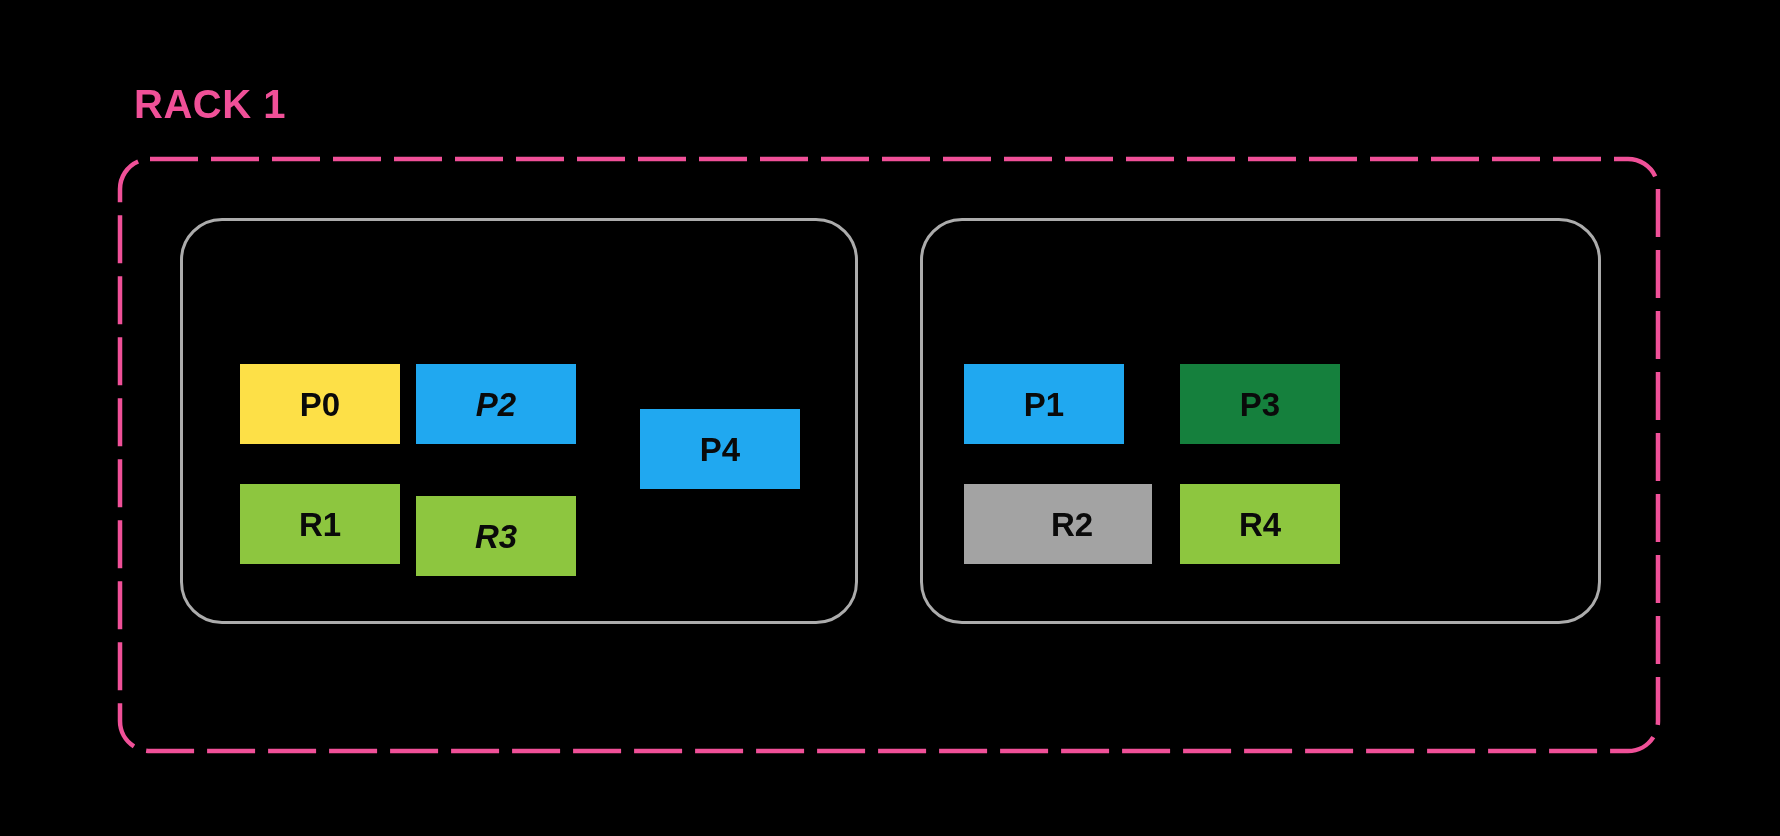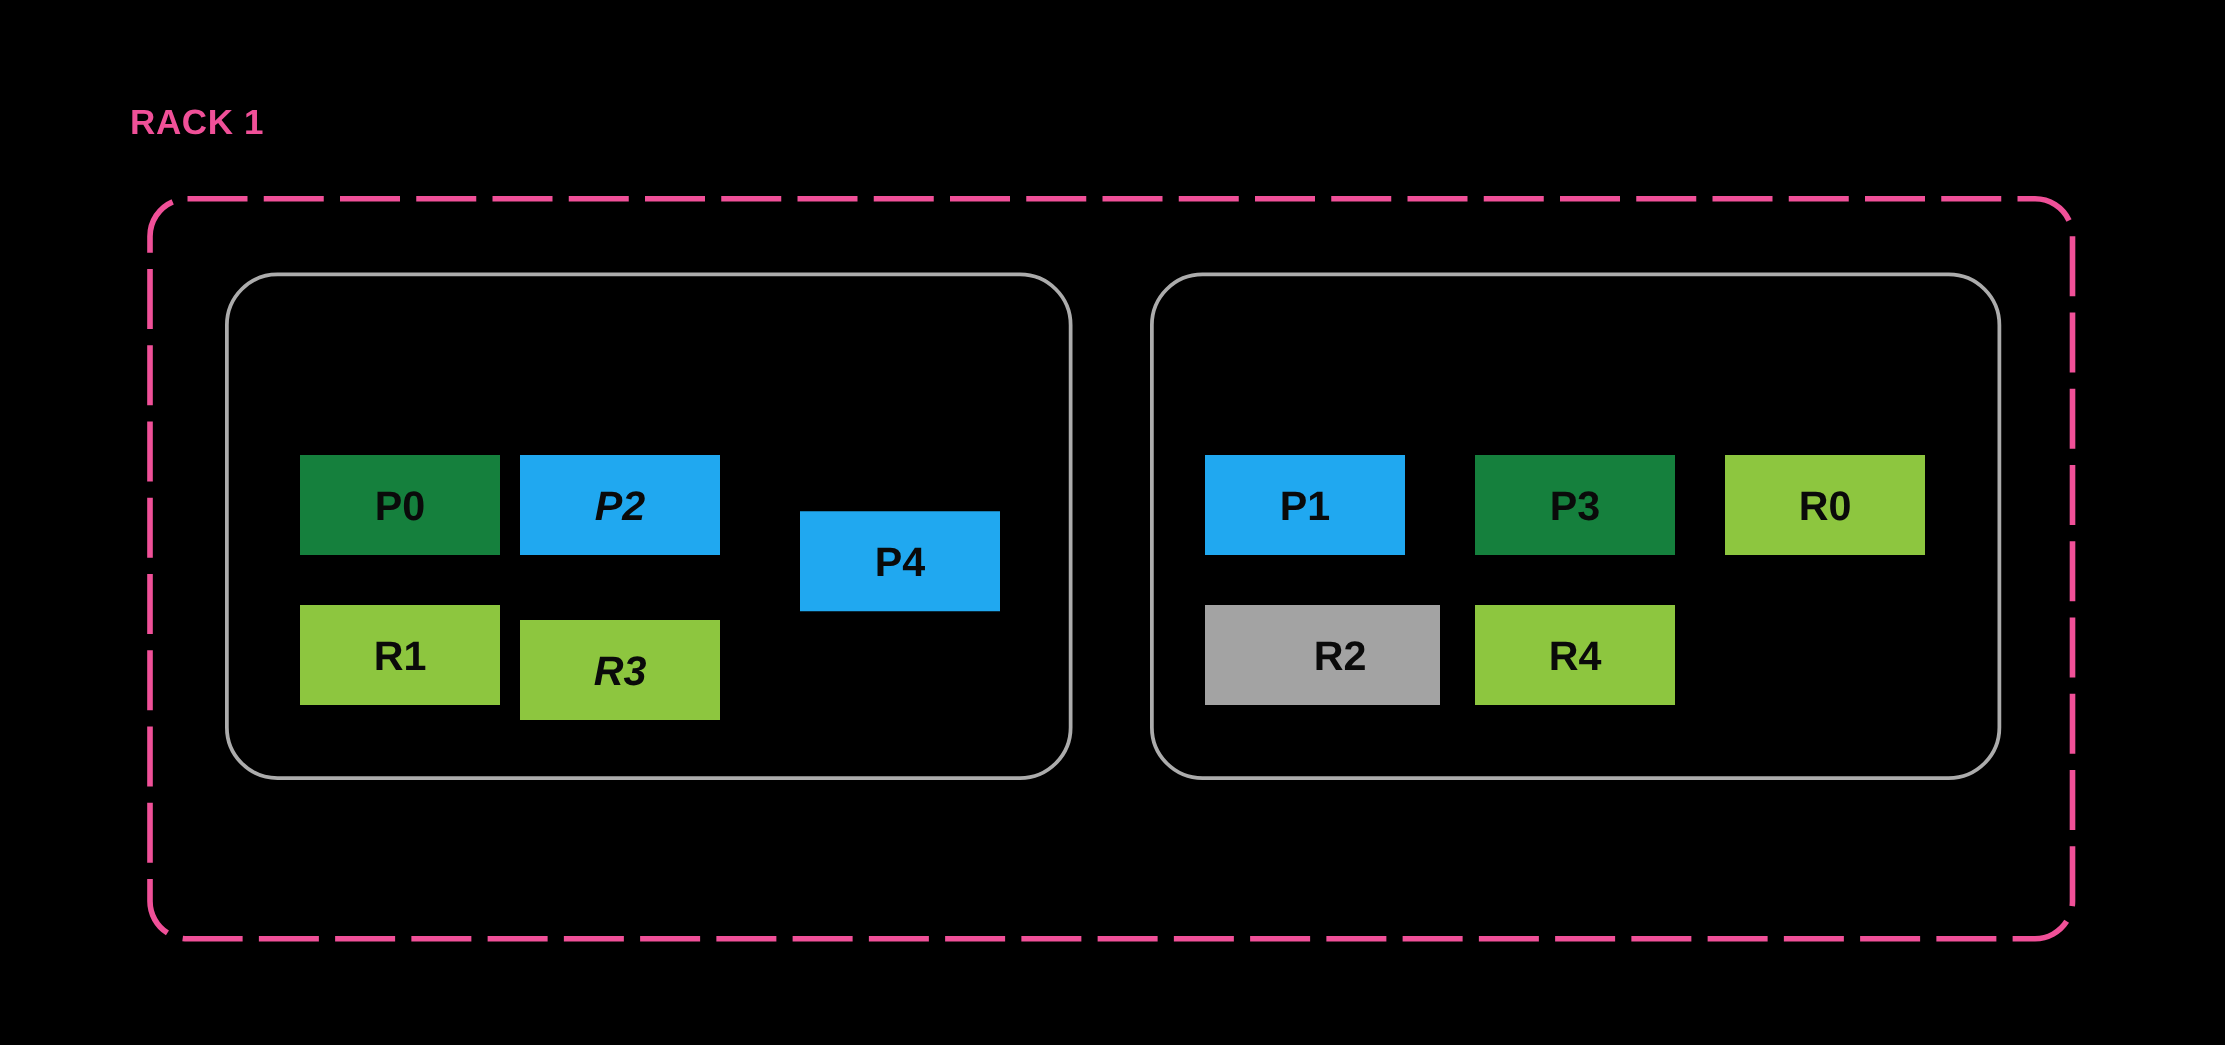--- a/index.html
+++ b/index.html
@@ -10,23 +10,23 @@
   .canvas {
     position: relative;
     width: 1780px;
     height: 836px;
     background: #000000;
     overflow: hidden;
     font-family: "Liberation Sans", sans-serif;
   }
   .rack-title {
     position: absolute;
-    left: 104px;
+    left: 134px;
     top: 84px;
-    font-size: 28px;
+    font-size: 40px;
     font-weight: 700;
     letter-spacing: 0.5px;
     line-height: 1;
     user-select: none;
     text-align: right;
   }
   .rack-boundary-svg {
     position: absolute;
     left: 0;
     top: 0;
@@ -75,21 +75,21 @@
 
   <div class="rack-title" style="color: rgb(240, 80, 152);">RACK 1</div>
 
   <svg class="rack-boundary-svg">
     <rect x="120" y="159" width="1538" height="592" rx="30" ry="30" fill="none" stroke-width="4.5" stroke-dasharray="48 13" stroke="#F05098"></rect>
   </svg>
 
   <div class="node node-left"></div>
   <div class="node node-right"></div>
 
-  <div class="slot row1 c1L" style="background-color: #15803d;">
+  <div class="slot row1 c1L" style="background-color: #fde047;">
     <span>P0</span>
   </div>
   <div class="slot row1 c2L" style="background-color: rgb(32, 168, 240);">
     <span>P2</span>
   </div>
   <div class="slot row1 c3L" style="background-color: rgb(32, 168, 240); margin-top: 45px;">
     <span>P4</span>
   </div>
   <div class="slot row2 c1L" style="background-color: rgb(141, 198, 63);">
     <span>R1</span>
@@ -97,23 +97,20 @@
   <div class="slot row2 c2L" style="background-color: rgb(141, 198, 63); margin-top: 12px;">
     <span>R3</span>
   </div>
 
   <div class="slot row1 c1R" style="background-color: rgb(32, 168, 240);">
     <span>P1</span>
   </div>
   <div class="slot row1 c2R" style="background-color: #15803d;">
     <span>P3</span>
   </div>
-  <div class="slot row1 c3R" style="background-color: rgb(141, 198, 63);">
-    <span>R0</span>
-  </div>
   <div class="slot row2 c1R" style="background-color: #a3a3a3; padding-left: 28px;">
     <span>R2</span>
   </div>
   <div class="slot row2 c2R" style="background-color: rgb(141, 198, 63);">
     <span>R4</span>
   </div>
 
 </div>
 
 </body></html>

